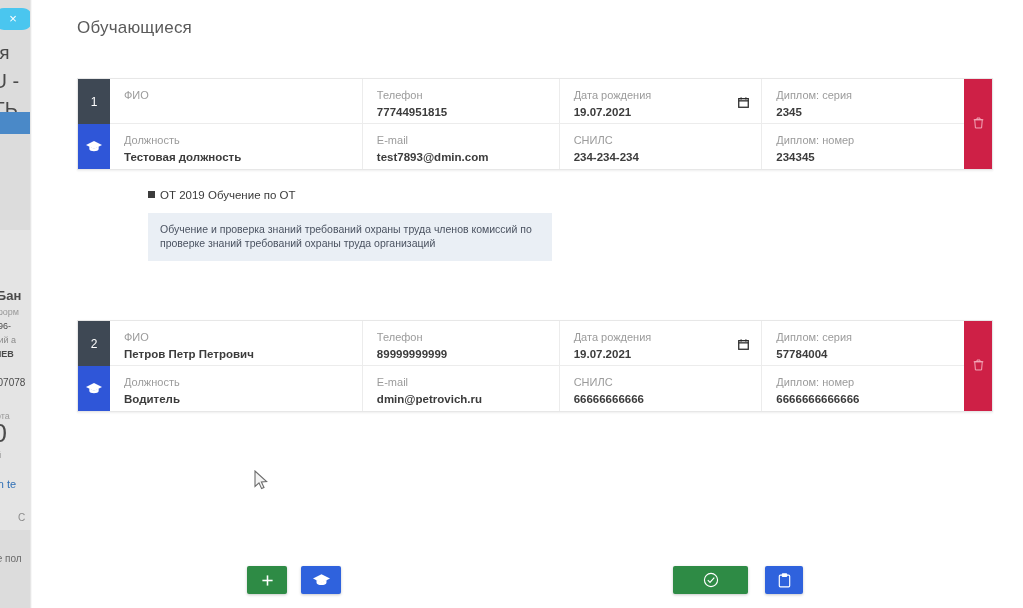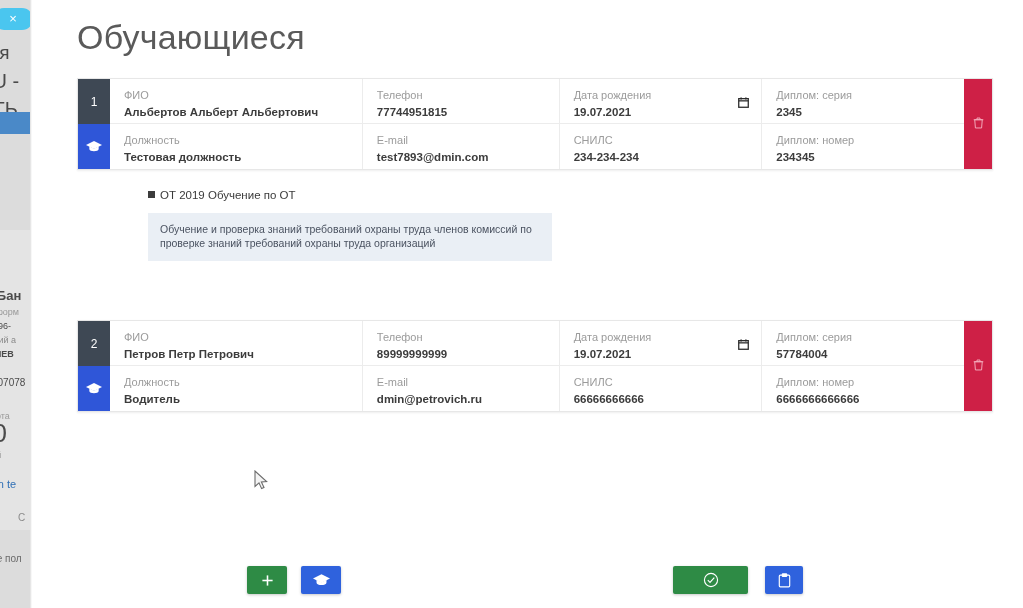--- a/index.html
+++ b/index.html
@@ -77,21 +77,21 @@
     width: 993px;
     height: 608px;
     background: #ffffff;
     z-index: 2;
   }
 
   .page-title {
     position: absolute;
     left: 47px;
     top: 18px;
-    font-size: 34px;
+    font-size: 17px;
     color: #5a5a5a;
     font-weight: 400;
     letter-spacing: 0.2px;
   }
 
   
   .person-card {
     position: absolute;
     left: 47px;
     width: 916px;
@@ -267,21 +267,20 @@
       <div class="idx-icon">
         <svg width="16" height="12" viewBox="0 0 24 18" fill="#fff">
           <path d="M12 0 L24 6 L12 12 L0 6 Z"></path>
           <path d="M5 8 v4 c0 2 3.5 3.4 7 3.4 s7 -1.4 7 -3.4 v-4 l-7 3.5 z"></path>
         </svg>
       </div>
     </div>
     <div class="fields">
       <div class="cell c0">
         <div class="cell-label">ФИО</div>
-        <div class="cell-value">Альбертов Альберт Альбертович</div>
       </div>
       <div class="cell">
         <div class="cell-label">Телефон</div>
         <div class="cell-value">77744951815</div>
       </div>
       <div class="cell">
         <div class="cell-label">Дата рождения</div>
         <div class="cell-value">19.07.2021</div>
         <span class="cal-icon">
           <svg width="11" height="11" viewBox="0 0 12 12" fill="none" stroke="#2b2b2b" stroke-width="1.4">

